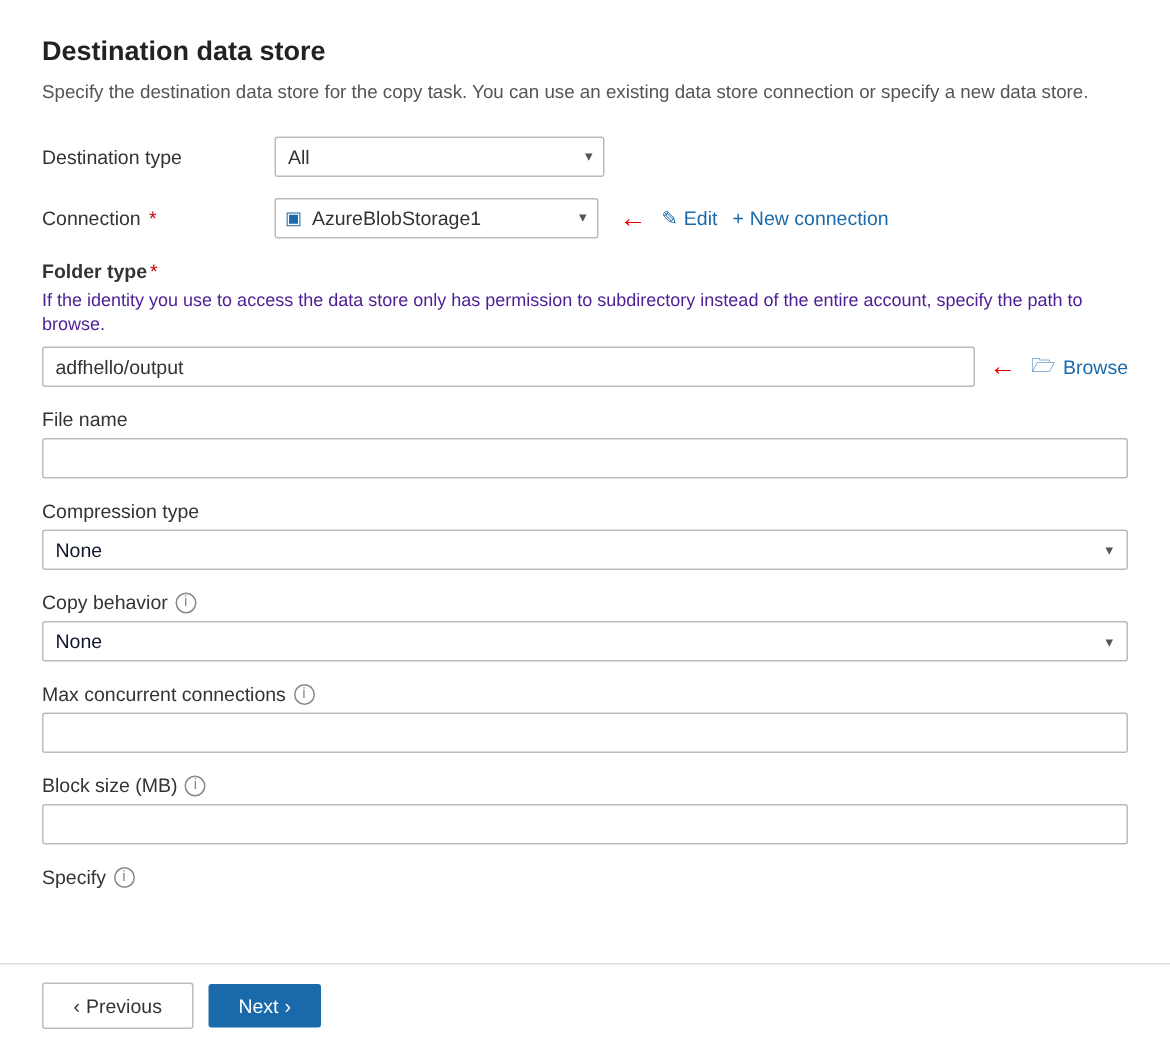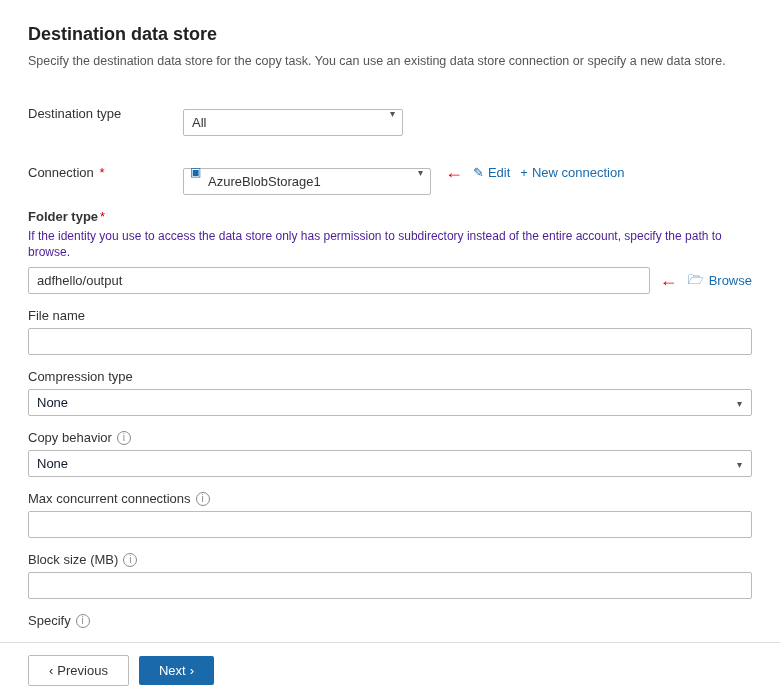--- a/index.html
+++ b/index.html
@@ -48,27 +48,26 @@
     }
     .form-select {
       border: 1px solid #bbb;
       border-radius: 2px;
       padding: 5px 28px 5px 8px;
       font-size: 13px;
       background: #fff;
       appearance: none;
       cursor: pointer;
       color: #333;
-      margin-top: 18px;
     }
     .select-dest-type {
       width: 220px;
     }
     .select-connection {
-      width: 248px;
+      width: 216px;
     }
     .select-chevron {
       position: absolute;
       right: 8px;
       pointer-events: none;
       color: #555;
       font-size: 10px;
     }
     .connection-row {
       display: flex;

